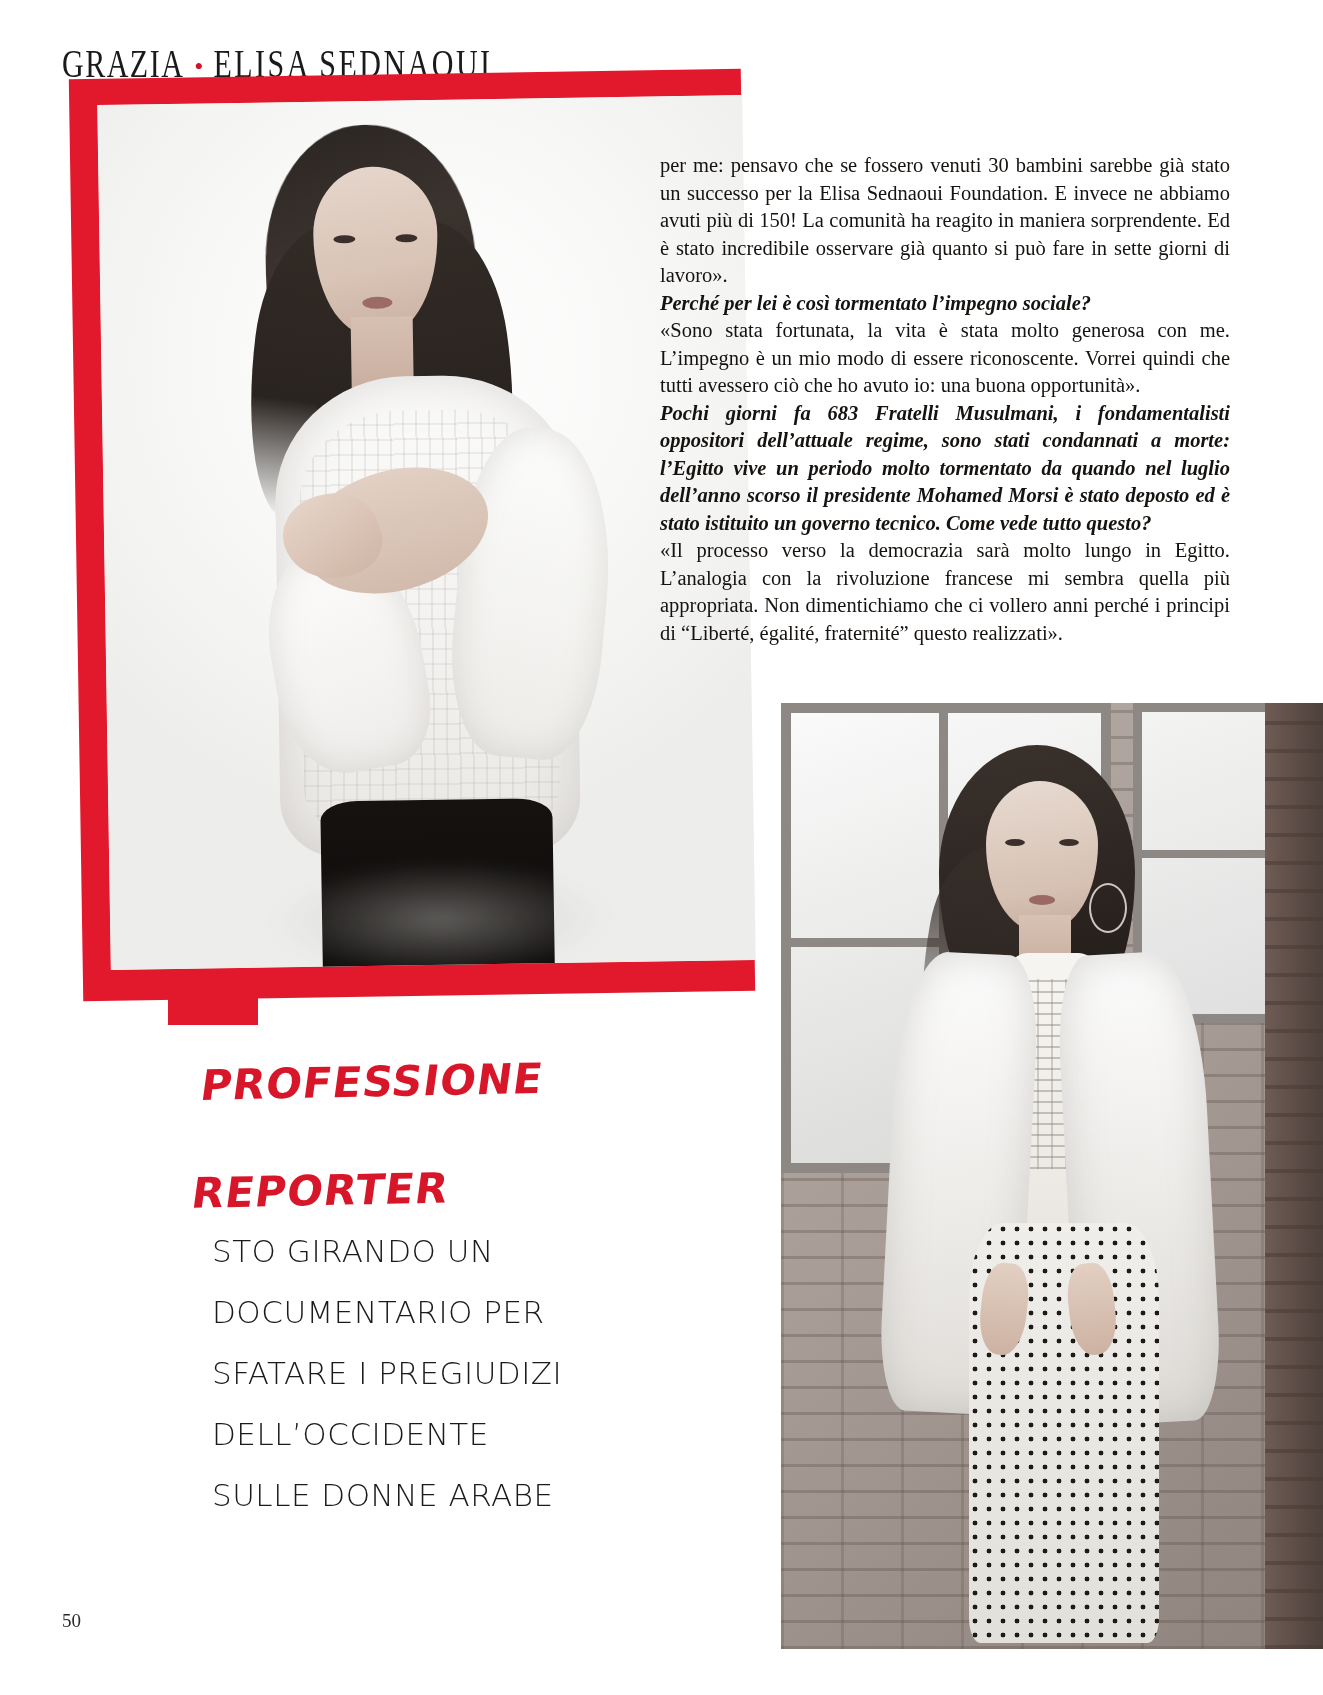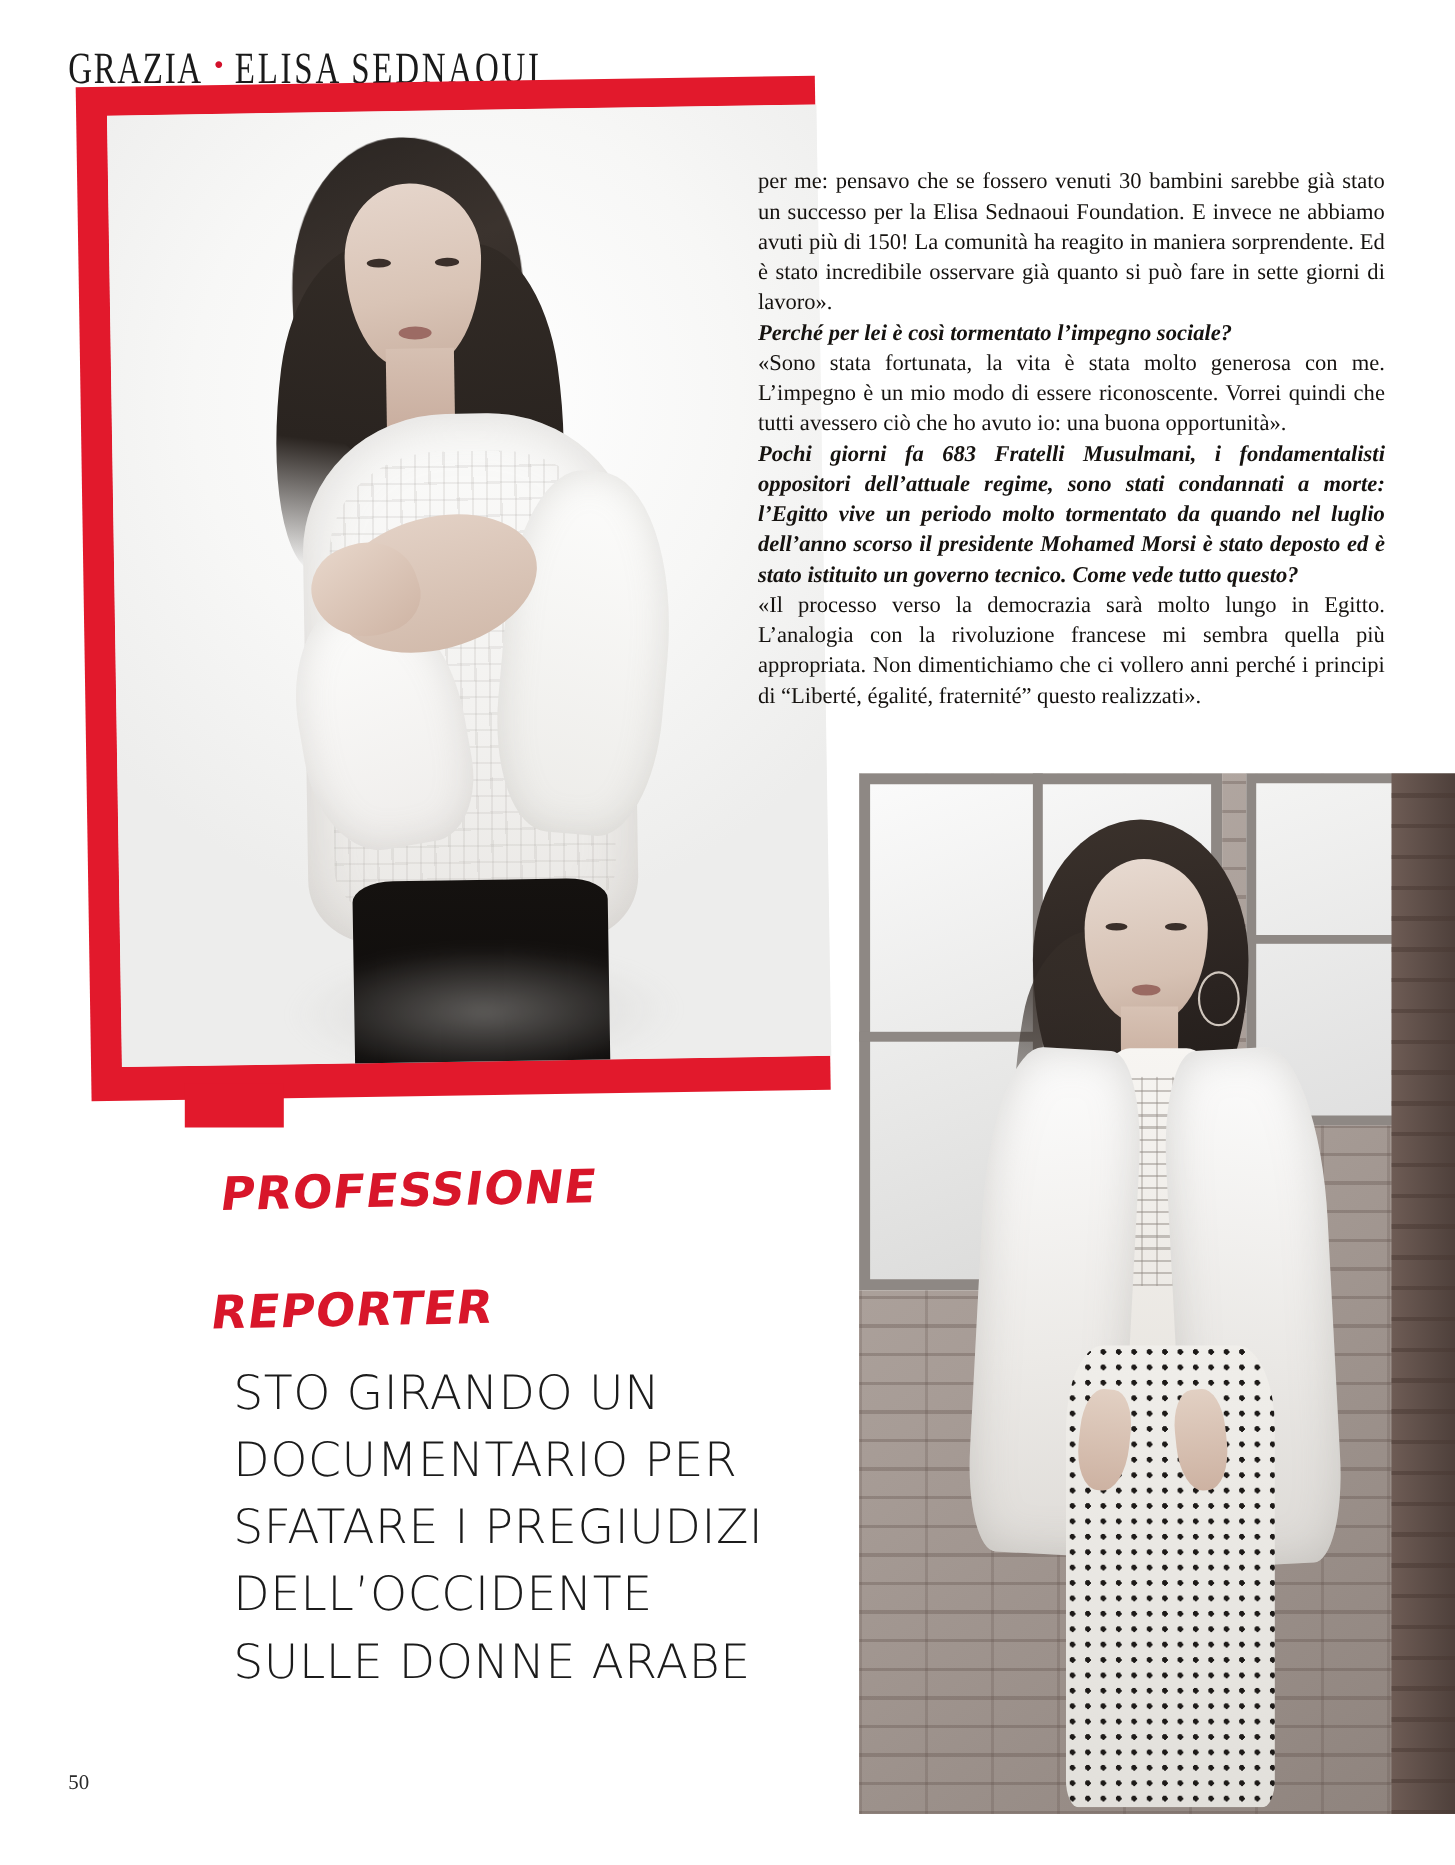--- a/index.html
+++ b/index.html
@@ -20,21 +20,21 @@
     inset: 0;
     background: #ffffff;
   }
 
   
   .masthead {
     position: absolute;
     left: 62px;
     top: 52px;
     display: flex;
-    align-items: flex-start;
+    align-items: flex-end;
     gap: 10px;
     white-space: nowrap;
   }
   .masthead .brand {
     font-family: "Liberation Serif", serif;
     font-size: 30px;
     letter-spacing: 1.5px;
     color: #1a1a1a;
     font-weight: 400;
     transform: scaleY(1.35);
@@ -217,21 +217,21 @@
     position: absolute;
     left: 150px; top: 760px;
     width: 360px; height: 120px;
     background: radial-gradient(ellipse at 50% 50%, rgba(190,188,185,0.45), rgba(255,255,255,0) 70%);
     filter: blur(6px);
   }
 
   
   .copy {
     position: absolute;
-    left: 689px;
+    left: 660px;
     top: 152px;
     width: 570px;
     font-family: "Liberation Serif", serif;
     font-size: 20.5px;
     line-height: 27.5px;
     color: #15120f;
     text-align: justify;
     hyphens: auto;
   }
   .copy p { margin: 0; }
@@ -412,24 +412,23 @@
     font-weight: 700;
     font-size: 42px;
     line-height: 54px;
     letter-spacing: 1px;
     transform: skewX(-9deg) rotate(-1.2deg);
     transform-origin: left top;
     white-space: pre-line;
   }
   .hand-title .l2 { display: inline-block; margin-left: 6px; }
   .big-quote {
-    margin-top: 16px;
     font-family: "DejaVu Sans", sans-serif;
     font-weight: 300;
-    font-size: 43px;
+    font-size: 31px;
     line-height: 61px;
     letter-spacing: 0.5px;
     color: #1b1b1b;
     white-space: pre-line;
   }
 
   
   .folio {
     position: absolute;
     left: 62px;

